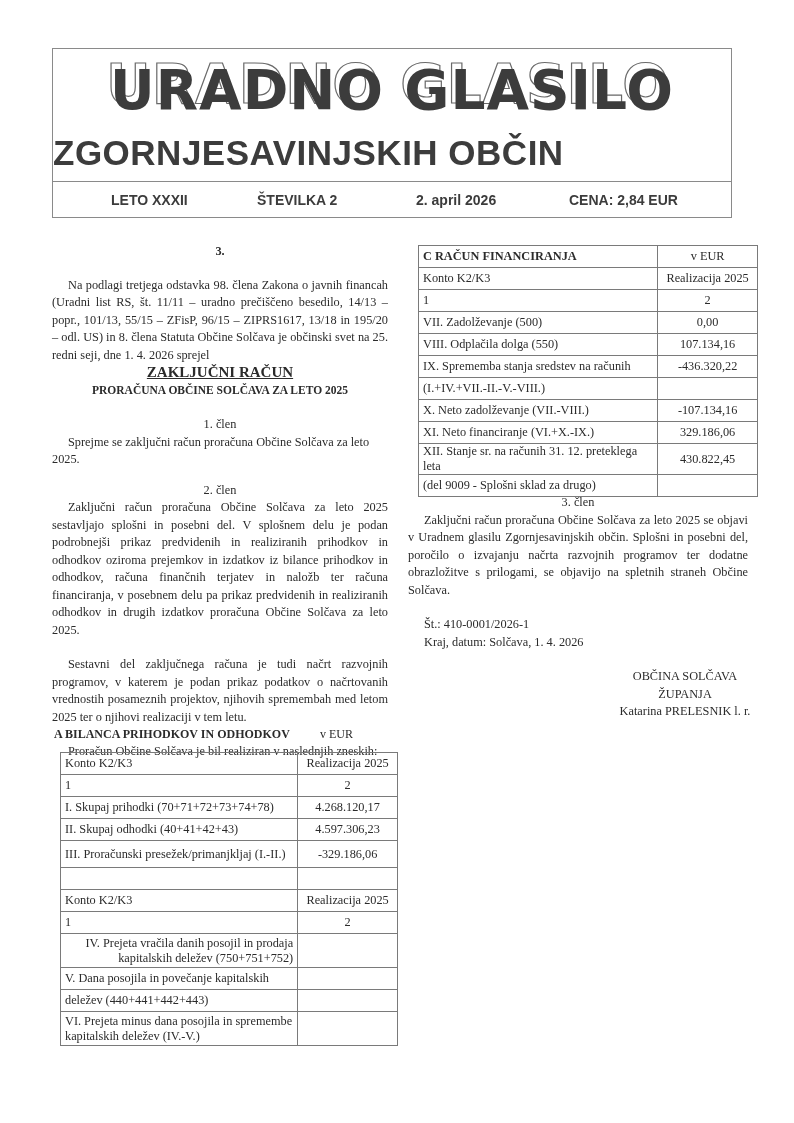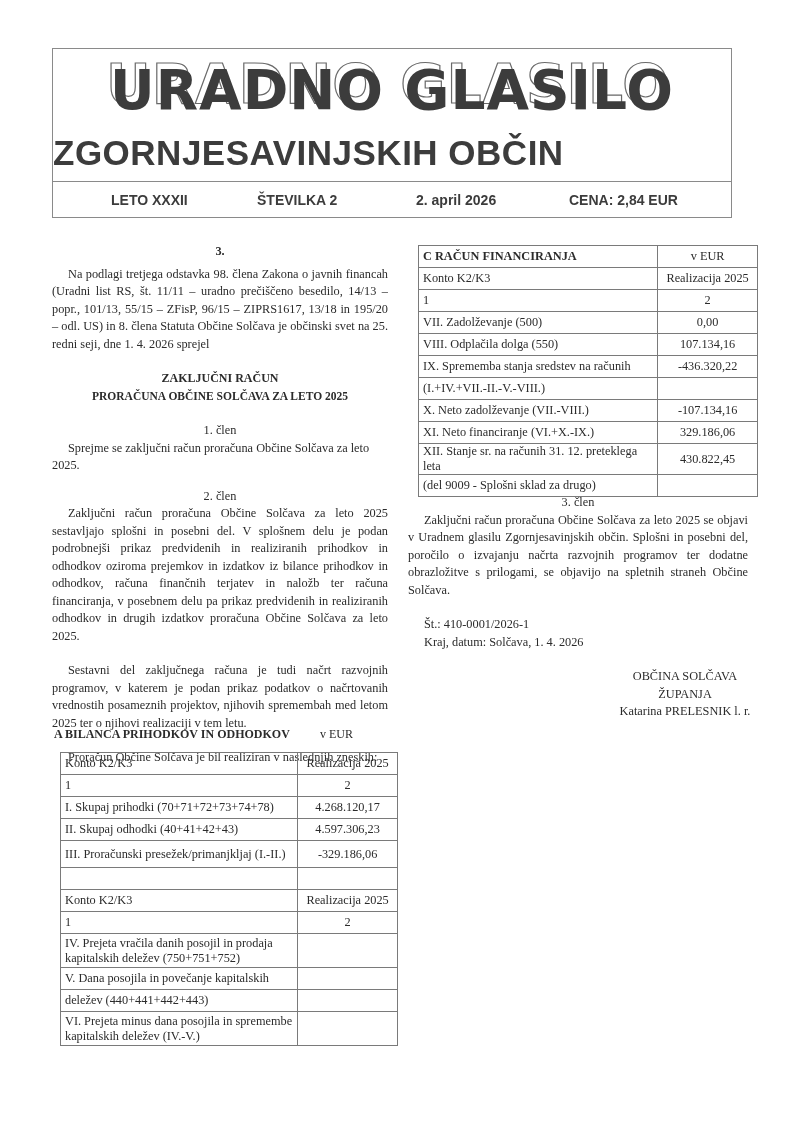--- a/index.html
+++ b/index.html
@@ -40,22 +40,22 @@
   <div class="mast-info">
     <span style="left:58px">LETO XXXII</span>
     <span style="left:204px">ŠTEVILKA 2</span>
     <span style="left:363px">2. april 2026</span>
     <span style="left:516px">CENA: 2,84 EUR</span>
   </div>
 </div>
 
 <div class="col left" style="top:243px;">
   <p class="center bold">3.</p>
-  <p class="indent justify" style="margin-top:5px;">Na podlagi tretjega odstavka 98. člena Zakona o javnih financah (Uradni list RS, št. 11/11 – uradno prečiščeno besedilo, 14/13 – popr., 101/13, 55/15 – ZFisP, 96/15 – ZIPRS1617, 13/18 in 195/20 – odl. US) in 8. člena Statuta Občine Solčava je občinski svet na 25. redni seji, dne 1. 4. 2026 sprejel</p>
-  <p class="center bold" style="margin-top:17px;font-size:12px;">ZAKLJUČNI RAČUN</p>
+  <p class="indent justify" style="margin-top:16px;">Na podlagi tretjega odstavka 98. člena Zakona o javnih financah (Uradni list RS, št. 11/11 – uradno prečiščeno besedilo, 14/13 – popr., 101/13, 55/15 – ZFisP, 96/15 – ZIPRS1617, 13/18 in 195/20 – odl. US) in 8. člena Statuta Občine Solčava je občinski svet na 25. redni seji, dne 1. 4. 2026 sprejel</p>
+  <p class="center bold" style="font-size:15px;text-decoration:underline;">ZAKLJUČNI RAČUN</p>
   <p class="center bold" style="font-size:11.5px;">PRORAČUNA OBČINE SOLČAVA ZA LETO 2025</p>
   <p class="center" style="margin-top:17px;">1. člen</p>
   <p class="indent">Sprejme se zaključni račun proračuna Občine Solčava za leto 2025.</p>
   <p class="center" style="margin-top:13px;">2. člen</p>
   <p class="indent justify">Zaključni račun proračuna Občine Solčava za leto 2025 sestavljajo splošni in posebni del. V splošnem delu je podan podrobnejši prikaz predvidenih in realiziranih prihodkov in odhodkov oziroma prejemkov in izdatkov iz bilance prihodkov in odhodkov, računa finančnih terjatev in naložb ter računa financiranja, v posebnem delu pa prikaz predvidenih in realiziranih odhodkov in drugih izdatkov proračuna Občine Solčava za leto 2025.</p>
   <p class="indent justify" style="margin-top:17px;">Sestavni del zaključnega računa je tudi načrt razvojnih programov, v katerem je podan prikaz podatkov o načrtovanih vrednostih posameznih projektov, njihovih spremembah med letom 2025 ter o njihovi realizaciji v tem letu.</p>
   <p class="indent" style="margin-top:17px;">Proračun Občine Solčava je bil realiziran v naslednjih zneskih:</p>
 </div>
 
 <div class="col" style="left:54px; top:726px; width:334px; font-size:12px;">
@@ -95,21 +95,21 @@
   </tr>
   <tr>
     <td>Konto K2/K3</td>
     <td class="val">Realizacija 2025</td>
   </tr>
   <tr>
     <td>1</td>
     <td class="val">2</td>
   </tr>
   <tr>
-    <td style="height:33px; line-height:15px;">IV. Prejeta vračila danih posojil in prodaja kapitalskih deležev (750+751+752)</td>
+    <td style="height:33px; line-height:15px;text-align:right;">IV. Prejeta vračila danih posojil in prodaja kapitalskih deležev (750+751+752)</td>
     <td class="val"></td>
   </tr>
   <tr>
     <td>V. Dana posojila in povečanje kapitalskih</td>
     <td class="val"></td>
   </tr>
   <tr>
     <td>deležev (440+441+442+443)</td>
     <td class="val"></td>
   </tr>

